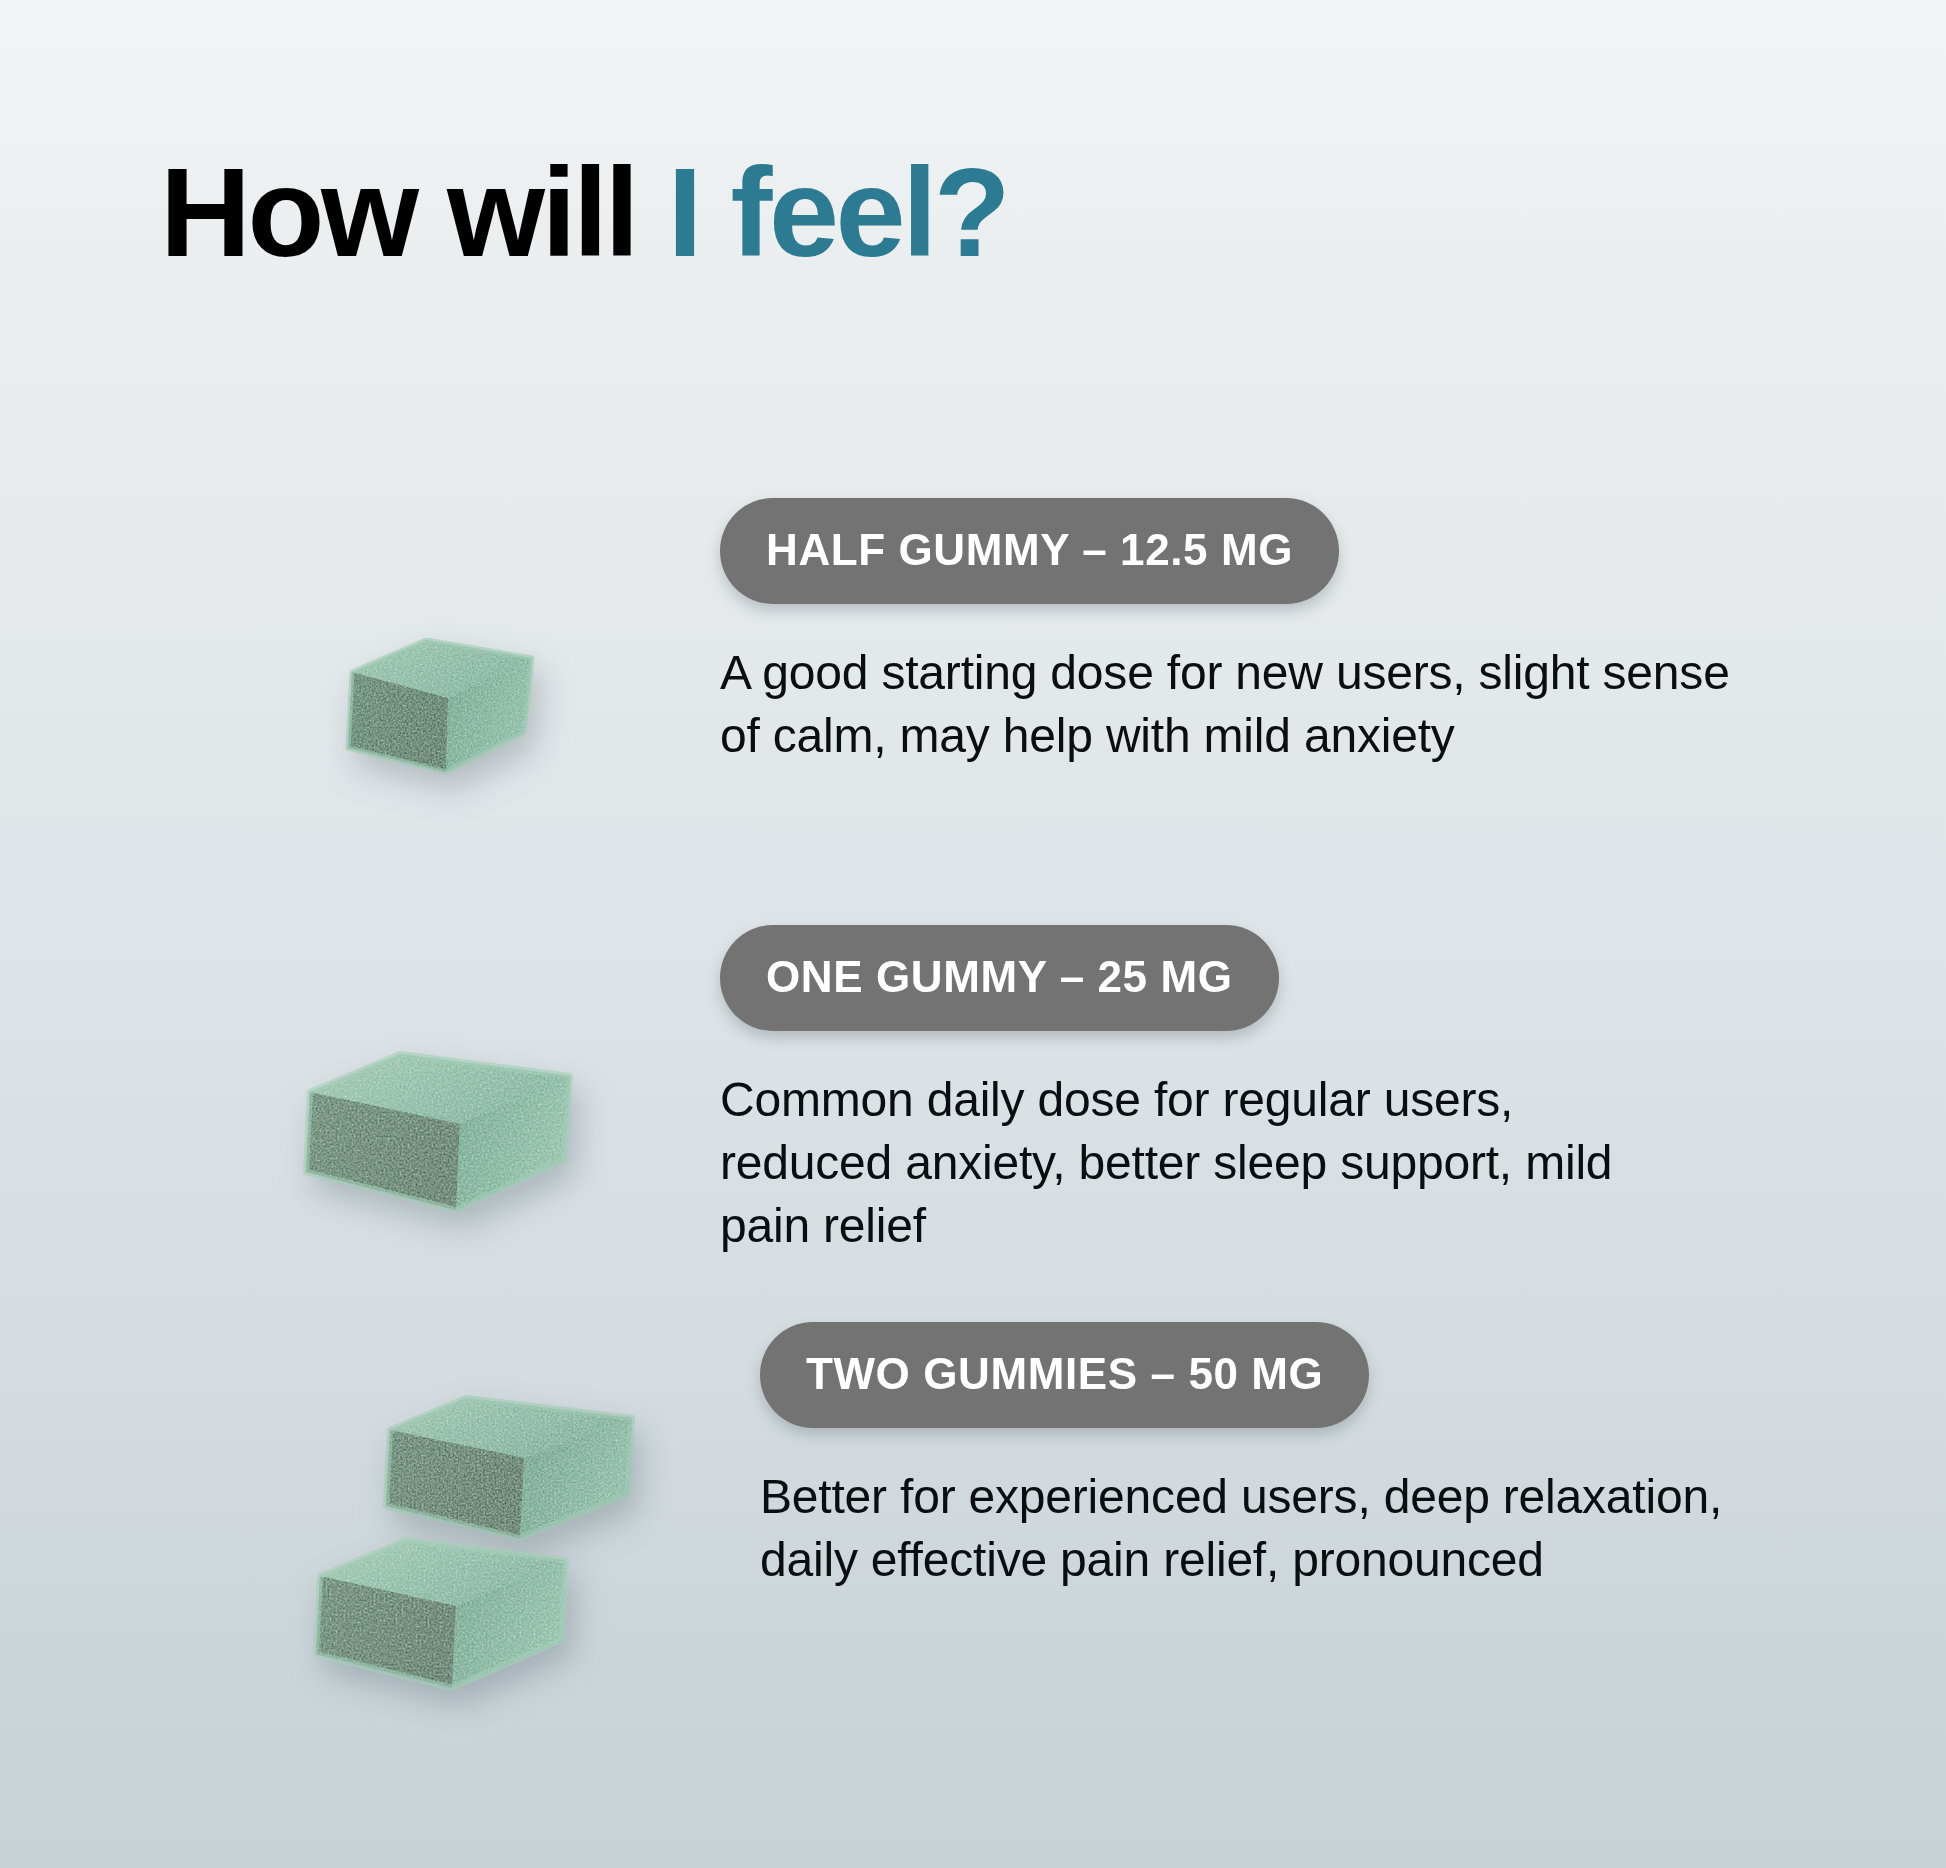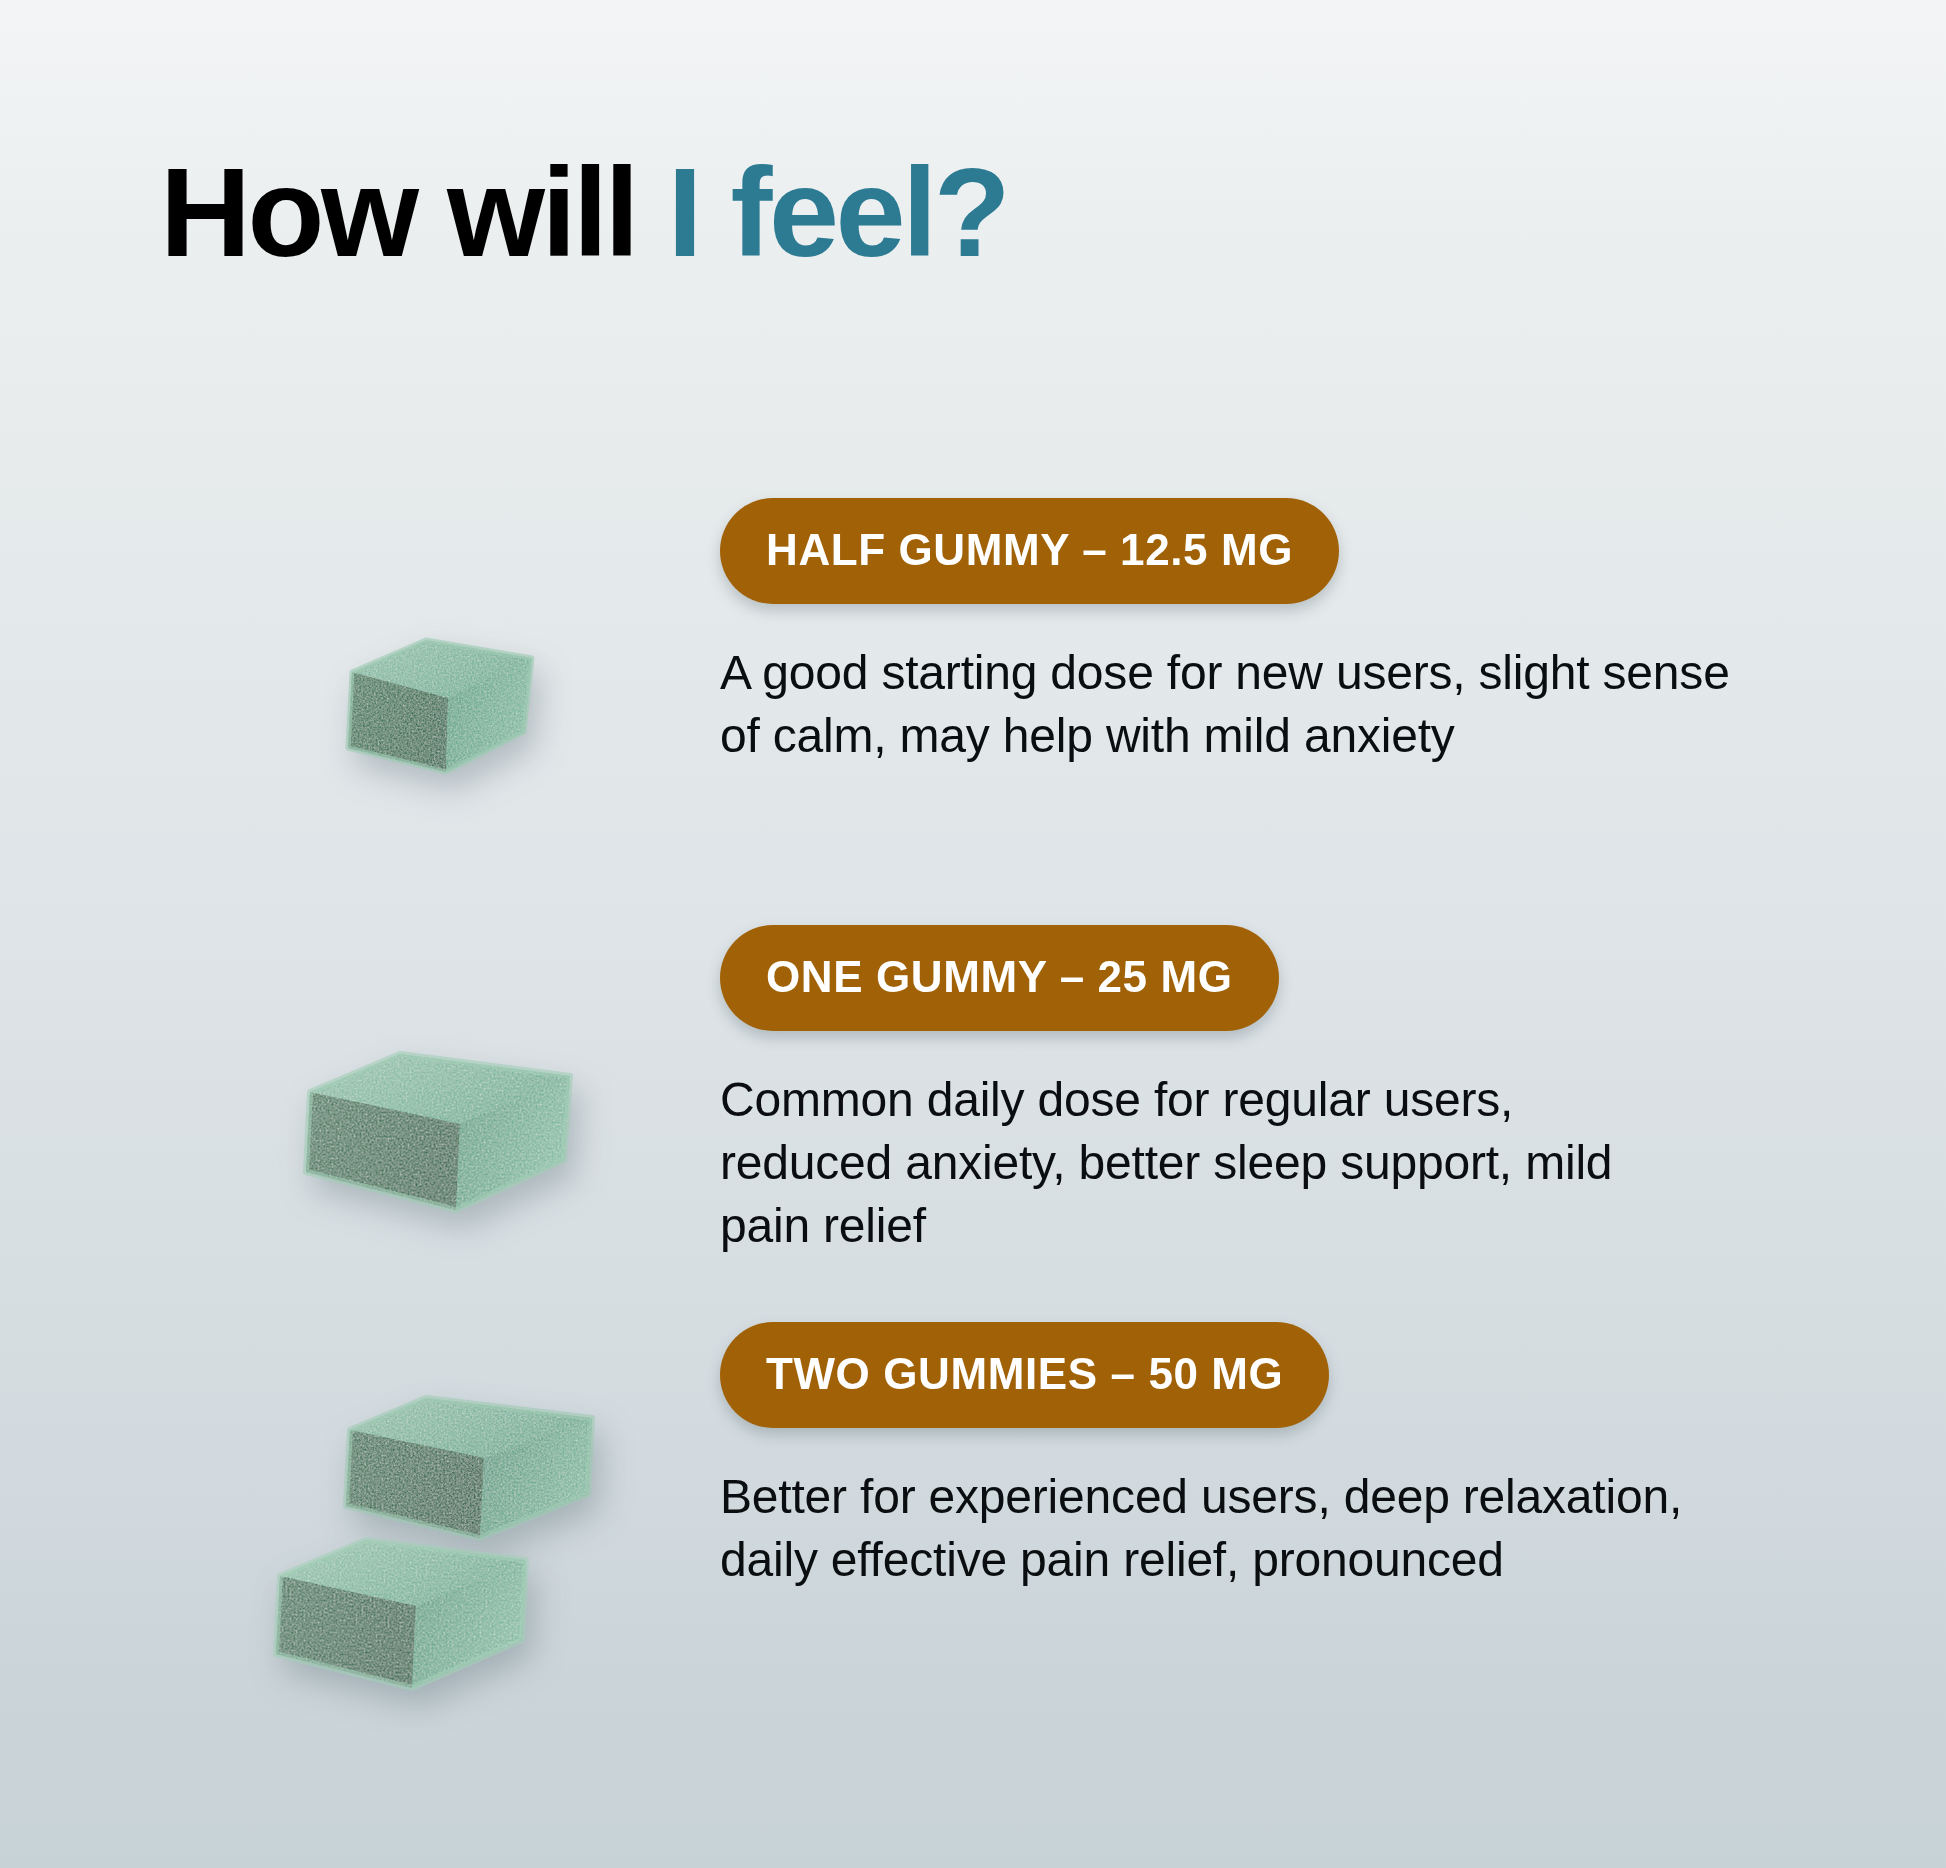--- a/index.html
+++ b/index.html
@@ -42,37 +42,37 @@
   .title .accent { color:#2c7b93; }
 
   
   .row {
     position:absolute;
     display:flex;
     align-items:flex-start;
   }
   .row-1 { left:0;  top:498px;  width:1946px; }
   .row-2 { left:0;  top:925px;  width:1613px; }
-  .row-3 { left:0;  top:1322px; width:1946px; }
+  .row-3 { left:0;  top:1322px; width:1946px;padding-left:40px; }
 
   .art-col {
     position:relative;
     width:720px;
     flex:0 0 720px;
     height:100%;
   }
   .text-col {
     flex:1 1 auto;
     padding-top:0;
   }
 
   
   .badge {
     display:inline-block;
-    background:#a16207;
+    background:#737373;
     color:#ffffff;
     font-size:44px;
     font-weight:700;
     letter-spacing:0.6px;
     line-height:1;
     padding:30px 46px 32px 46px;
     border-radius:60px;
     box-shadow:0 7px 14px rgba(60,80,90,0.26);
     white-space:nowrap;
   }

